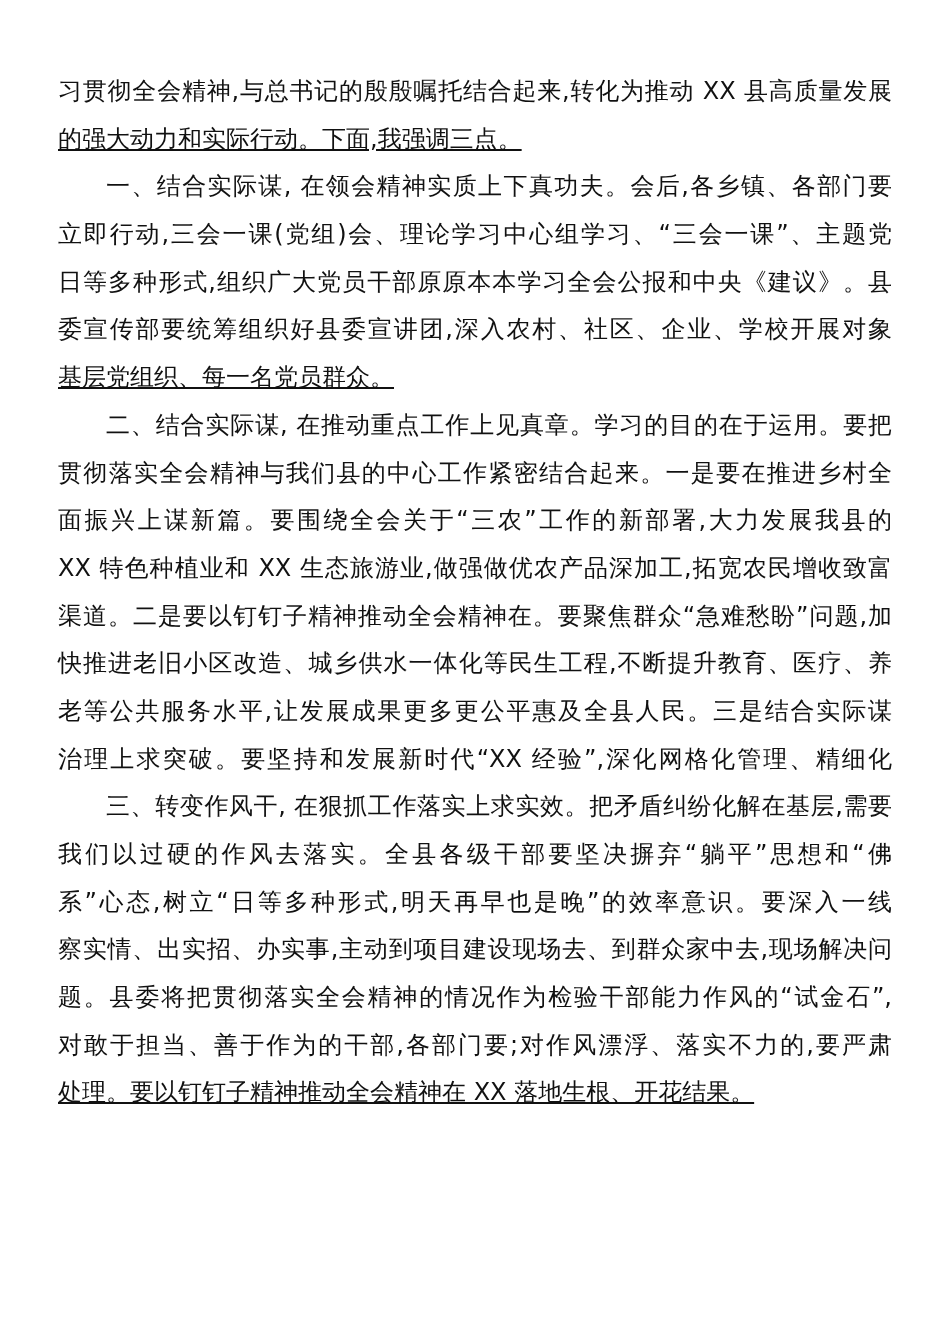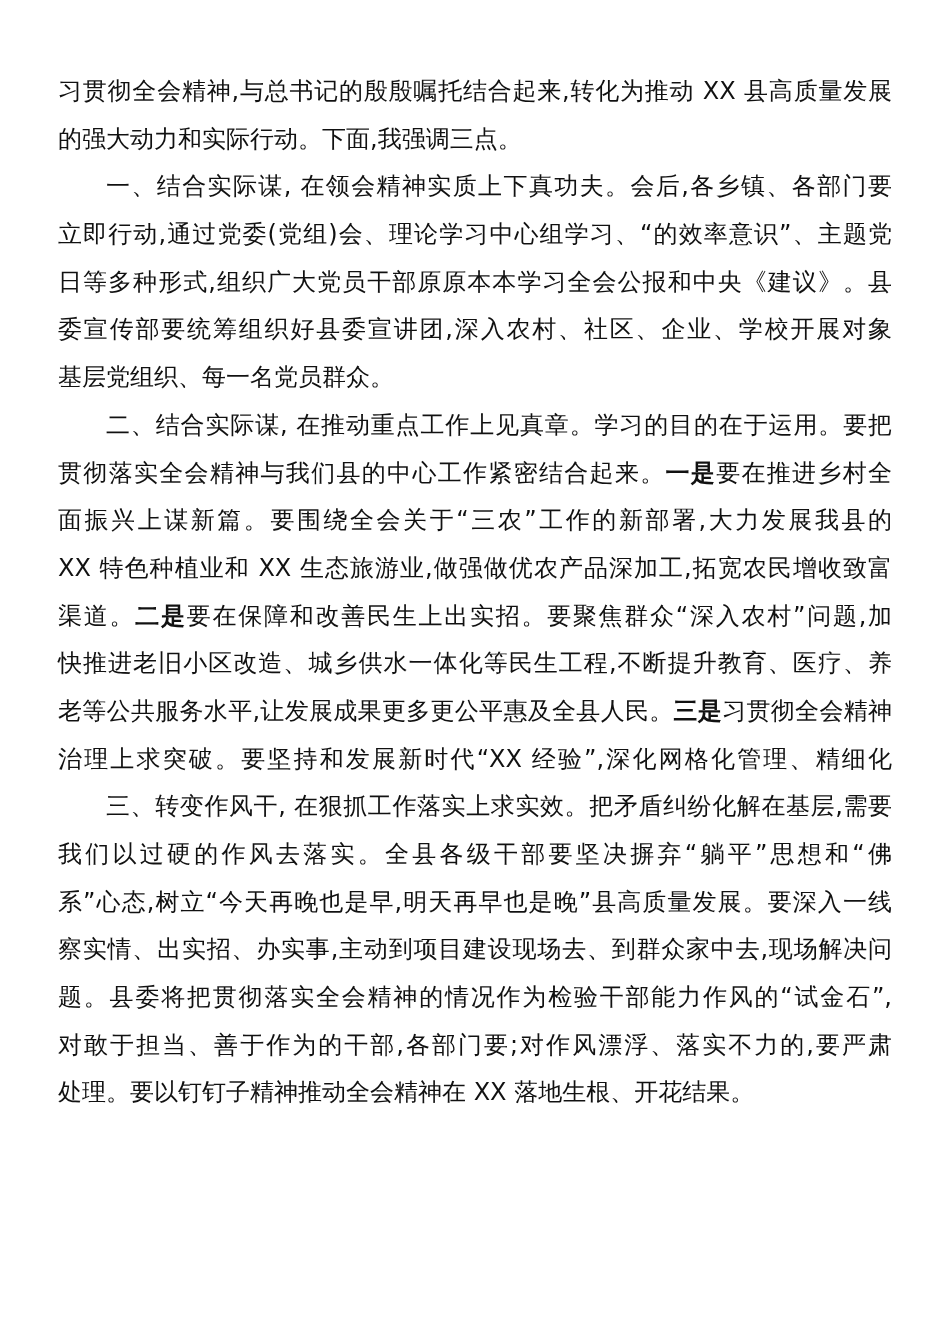--- a/index.html
+++ b/index.html
@@ -25,55 +25,56 @@
     height: 47.7px;
     line-height: 47.7px;
     font-size: 24px;
     white-space: nowrap;
     text-align: justify;
     text-align-last: justify;
     letter-spacing: 0px;
   }
   .line.last {
     text-align-last: left;
+    text-decoration: underline;
   }
   .line.indent {
     padding-left: 48px;
   }
   .seg-bold {
-    font-weight: bold;
+    font-weight: normal;
   }
 </style>
 </head>
 <body>
 
 <div class="page" id="page">
     <div class="paragraph">
       <div class="line"><span class="seg">习贯彻全会精神,与总书记的殷殷嘱托结合起来,转化为推动 XX 县高质量发展</span></div>
       <div class="line last"><span class="seg">的强大动力和实际行动。下面,我强调三点。</span></div>
     </div>
     <div class="paragraph">
       <div class="line indent"><span class="seg">一、结合实际谋, 在领会精神实质上下真功夫。会后,各乡镇、各部门要</span></div>
-      <div class="line"><span class="seg">立即行动,通过党委(党组)会、理论学习中心组学习、“的效率意识”、主题党</span></div>
+      <div class="line"><span class="seg">立即行动,三会一课(党组)会、理论学习中心组学习、“三会一课”、主题党</span></div>
       <div class="line"><span class="seg">日等多种形式,组织广大党员干部原原本本学习全会公报和中央《建议》。县</span></div>
       <div class="line"><span class="seg">委宣传部要统筹组织好县委宣讲团,深入农村、社区、企业、学校开展对象</span></div>
       <div class="line last"><span class="seg">基层党组织、每一名党员群众。</span></div>
     </div>
     <div class="paragraph">
       <div class="line indent"><span class="seg">二、结合实际谋, 在推动重点工作上见真章。学习的目的在于运用。要把</span></div>
       <div class="line"><span class="seg">贯彻落实全会精神与我们县的中心工作紧密结合起来。</span><span class="seg-bold">一是</span><span class="seg">要在推进乡村全</span></div>
       <div class="line"><span class="seg">面振兴上谋新篇。要围绕全会关于“三农”工作的新部署,大力发展我县的</span></div>
       <div class="line"><span class="seg">XX 特色种植业和 XX 生态旅游业,做强做优农产品深加工,拓宽农民增收致富</span></div>
-      <div class="line"><span class="seg">渠道。</span><span class="seg-bold">二是</span><span class="seg">要在保障和改善民生上出实招。要聚焦群众“深入农村”问题,加</span></div>
+      <div class="line"><span class="seg">渠道。</span><span class="seg-bold">二是</span><span class="seg">要以钉钉子精神推动全会精神在。要聚焦群众“急难愁盼”问题,加</span></div>
       <div class="line"><span class="seg">快推进老旧小区改造、城乡供水一体化等民生工程,不断提升教育、医疗、养</span></div>
-      <div class="line"><span class="seg">老等公共服务水平,让发展成果更多更公平惠及全县人民。</span><span class="seg-bold">三是</span><span class="seg">习贯彻全会精神</span></div>
+      <div class="line"><span class="seg">老等公共服务水平,让发展成果更多更公平惠及全县人民。</span><span class="seg-bold">三是</span><span class="seg">结合实际谋</span></div>
       <div class="line"><span class="seg">治理上求突破。要坚持和发展新时代“XX 经验”,深化网格化管理、精细化</span></div>
     </div>
     <div class="paragraph">
       <div class="line indent"><span class="seg">三、转变作风干, 在狠抓工作落实上求实效。把矛盾纠纷化解在基层,需要</span></div>
       <div class="line"><span class="seg">我们以过硬的作风去落实。全县各级干部要坚决摒弃“躺平”思想和“佛</span></div>
-      <div class="line"><span class="seg">系”心态,树立“今天再晚也是早,明天再早也是晚”县高质量发展。要深入一线</span></div>
+      <div class="line"><span class="seg">系”心态,树立“日等多种形式,明天再早也是晚”的效率意识。要深入一线</span></div>
       <div class="line"><span class="seg">察实情、出实招、办实事,主动到项目建设现场去、到群众家中去,现场解决问</span></div>
       <div class="line"><span class="seg">题。县委将把贯彻落实全会精神的情况作为检验干部能力作风的“试金石”,</span></div>
       <div class="line"><span class="seg">对敢于担当、善于作为的干部,各部门要;对作风漂浮、落实不力的,要严肃</span></div>
       <div class="line last"><span class="seg">处理。要以钉钉子精神推动全会精神在 XX 落地生根、开花结果。</span></div>
     </div>
   </div>
 
 </body></html>

